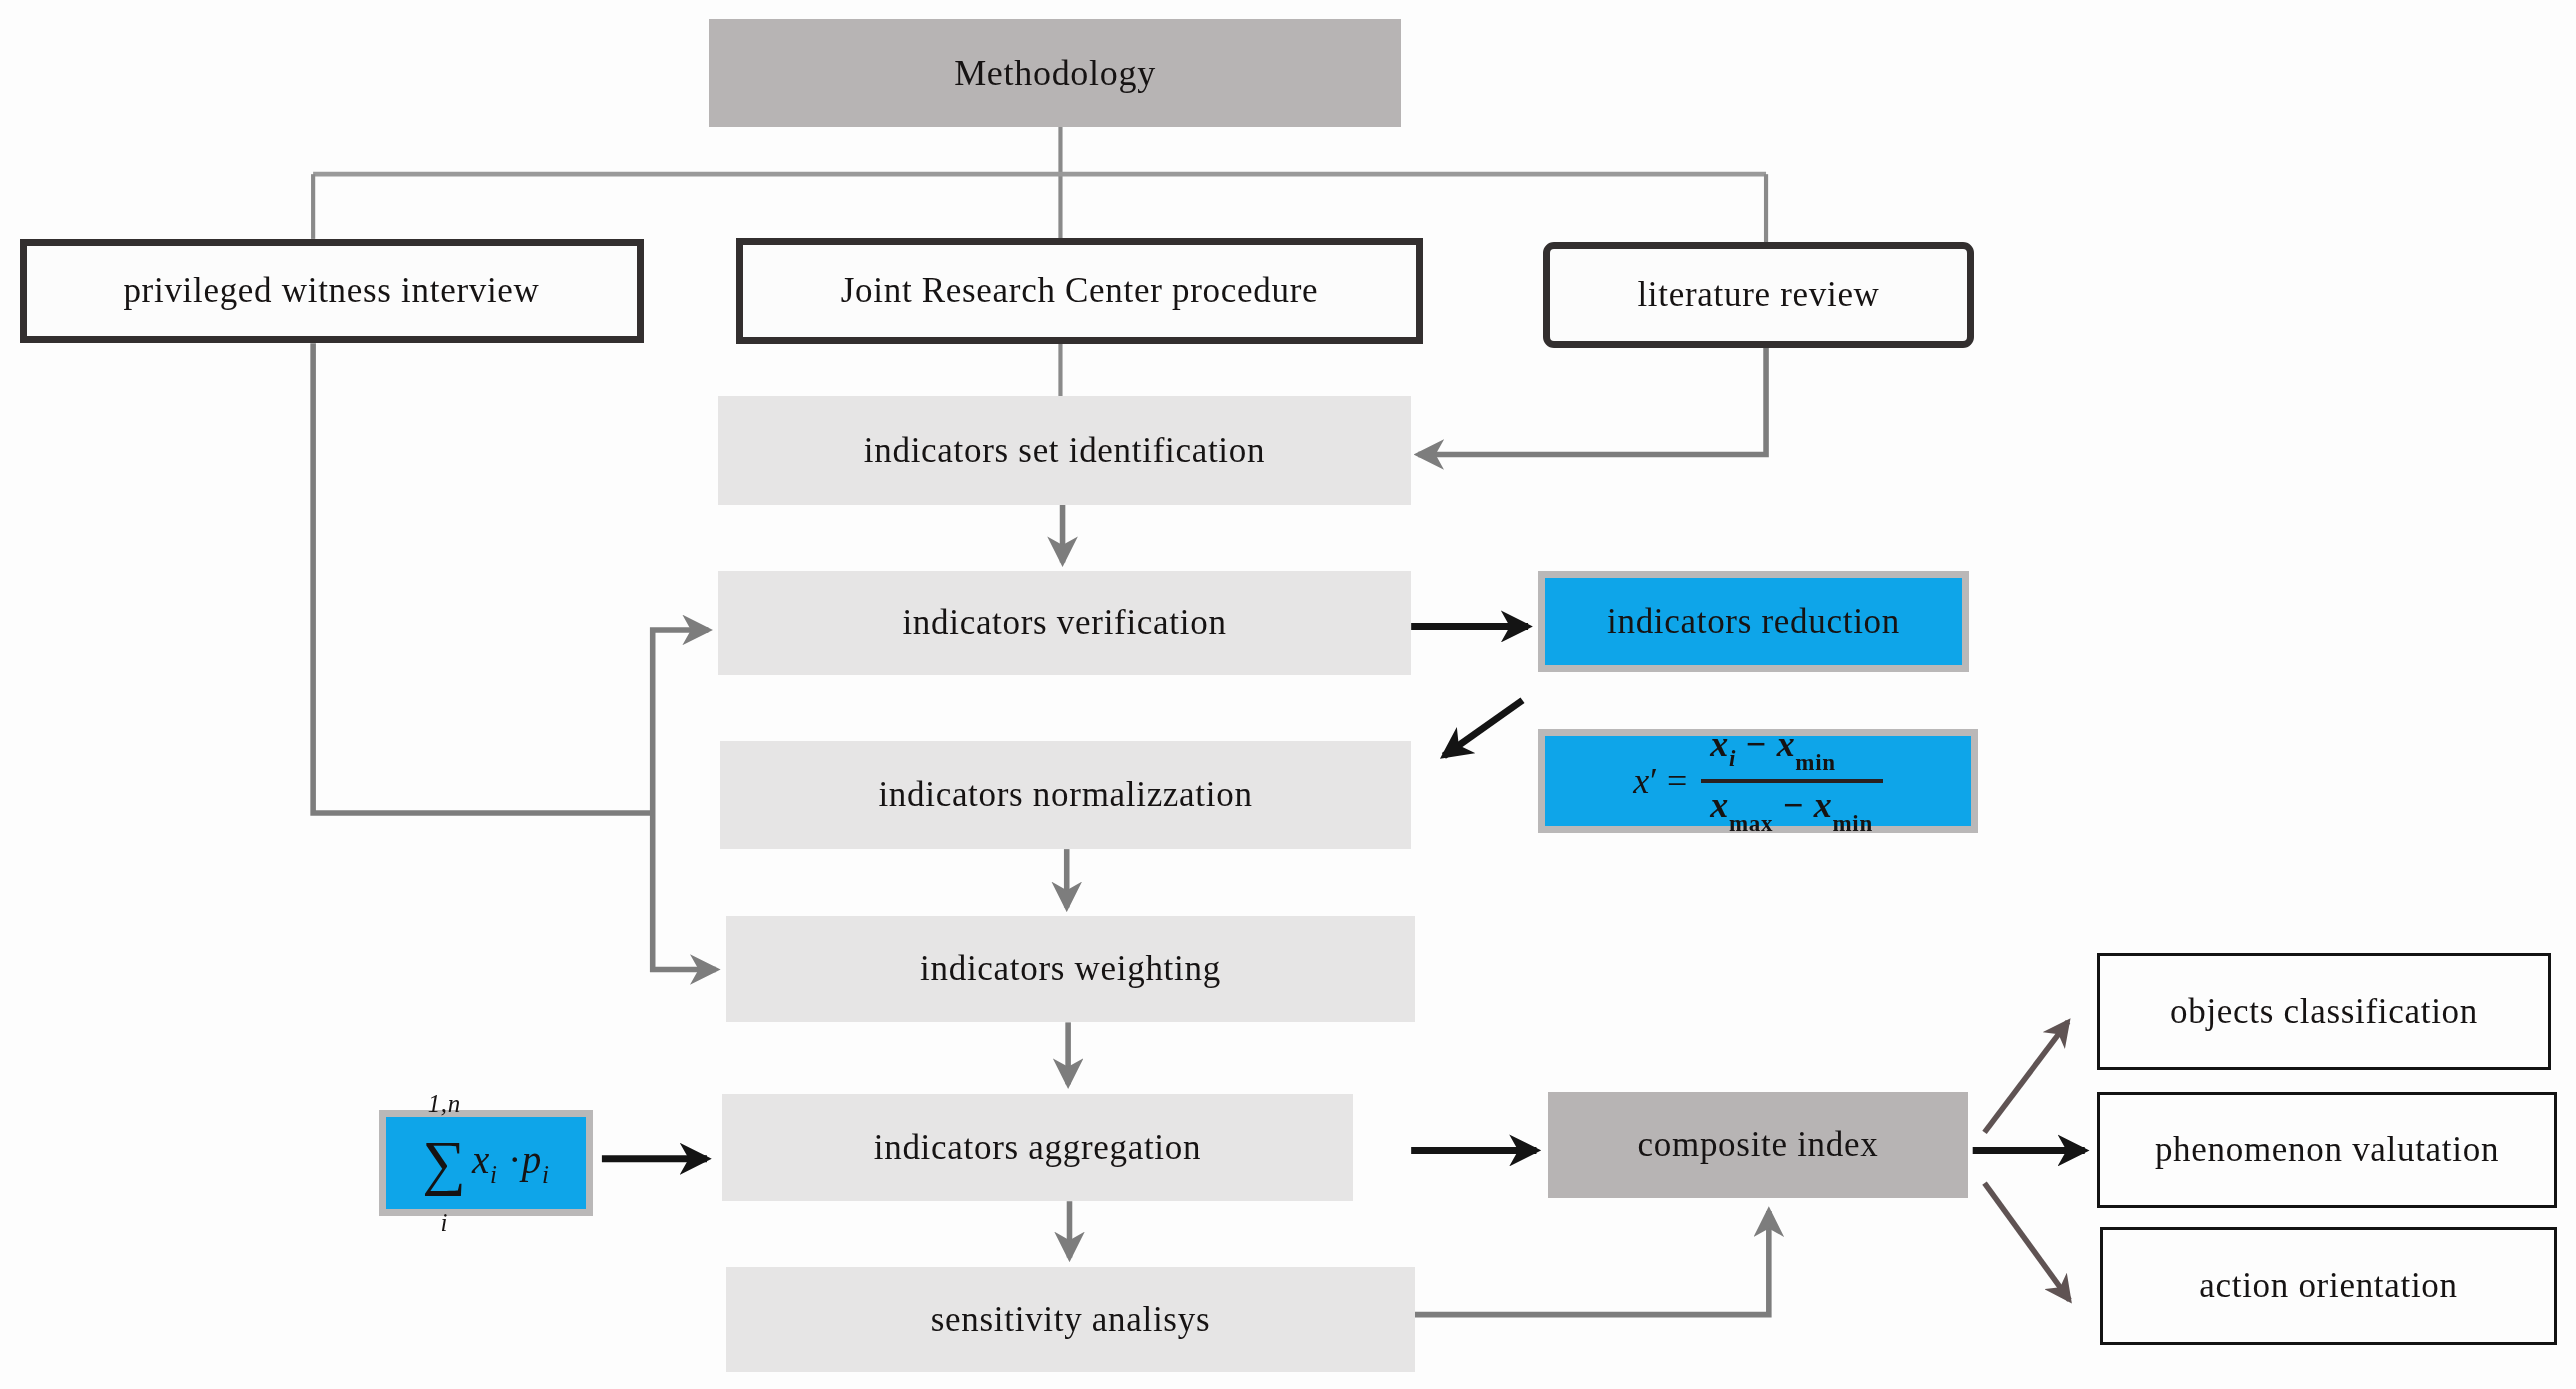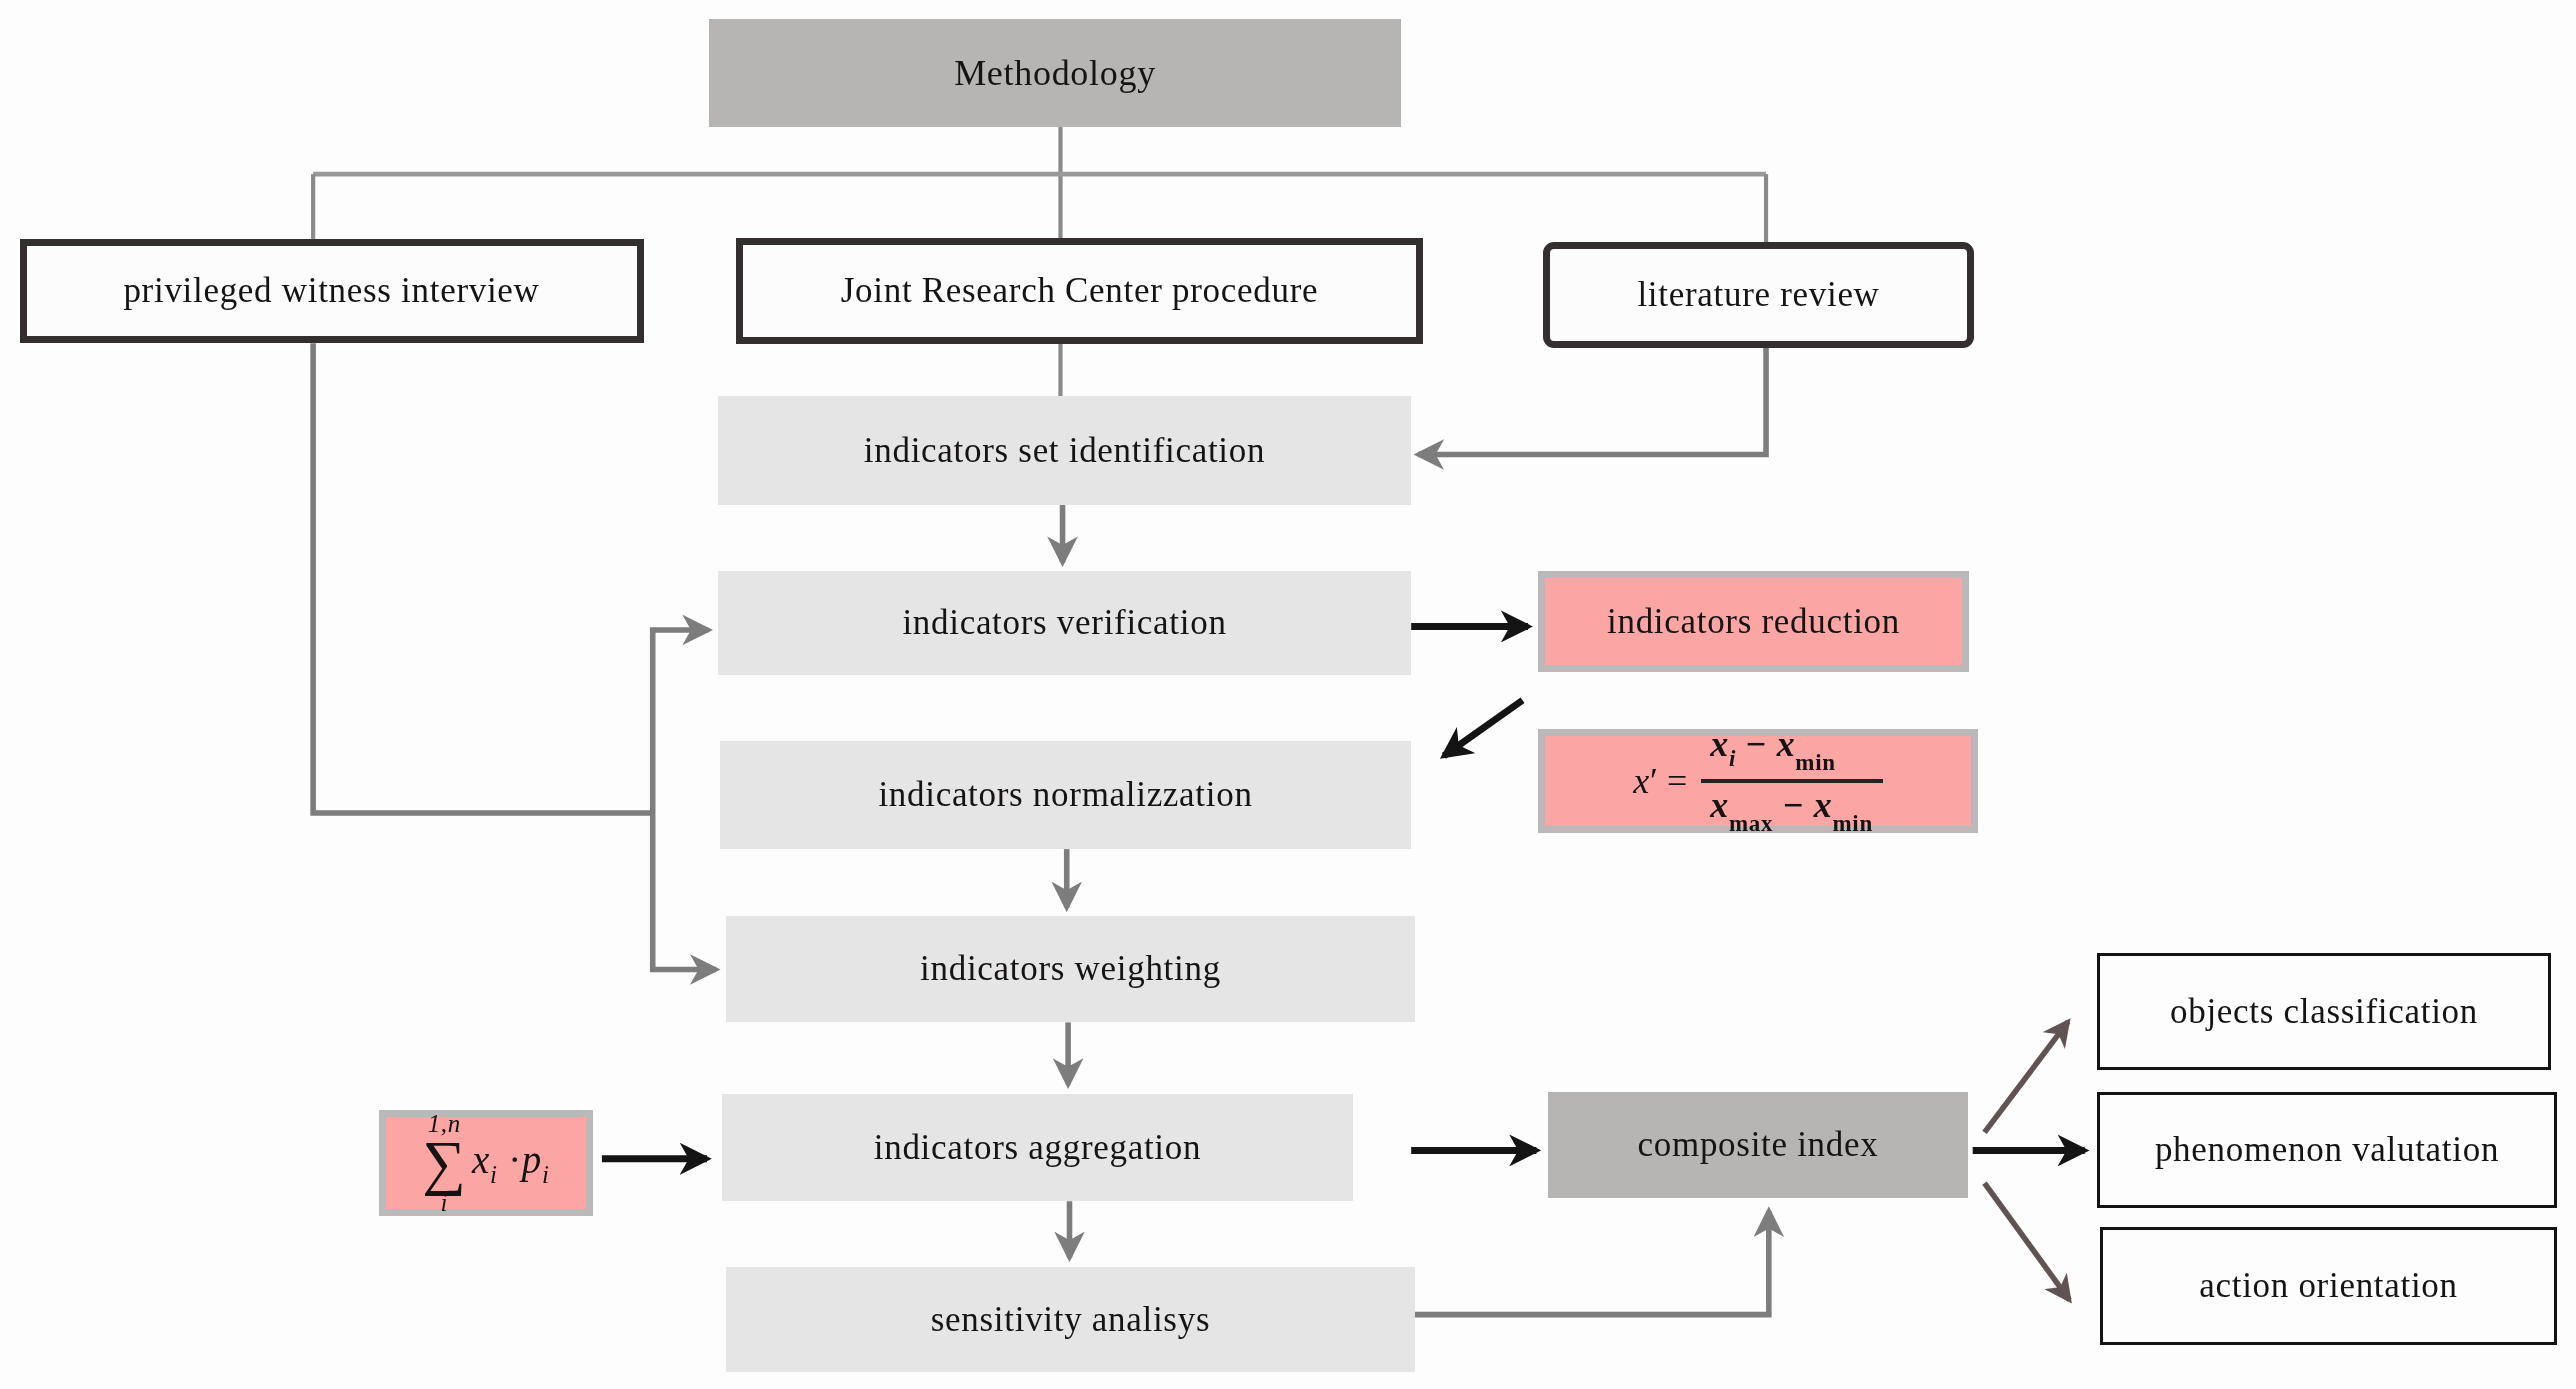--- a/index.html
+++ b/index.html
@@ -17,32 +17,32 @@
     display:flex;align-items:center;justify-content:center;
     text-align:center;
     font-size:35px;
     letter-spacing:0.7px;
     box-sizing:border-box;
   }
   .step{background:#e6e5e5;}
   .accent{background:#b7b4b4;}
   .source{background:#fcfcfc;border:7px solid #332f2f;}
   .outbox{background:#fdfdfd;border:3.5px solid #131313;}
-  .framed{background:#fca5a5;border:7.7px solid #bab8b8;}
+  .framed{background:#0ea5e9;border:7.7px solid #bab8b8;}
   .title-box{font-size:36px;}
   
   .formula{font-size:36px;}
   .fvar{font-style:italic;}
   .fsub{font-size:23px;vertical-align:-9.7px;font-style:italic;}
   .fsubr{font-size:23px;vertical-align:-14px;font-style:normal;}
   .frac{display:inline-flex;flex-direction:column;align-items:flex-start;margin-left:12.5px;font-weight:bold;}
   .frac .num,.frac .den{padding:0 9.7px;line-height:1.05;}
   .frac .bar{align-self:stretch;height:3.5px;background:#2a2020;margin:4.2px 0;}
   .sum{display:flex;align-items:center;justify-content:center;gap:5.6px;}
-  .sigma-stack{display:flex;flex-direction:column;align-items:center;line-height:1;}
+  .sigma-stack{display:flex;flex-direction:column;align-items:center;line-height:1;gap:20px;}
   .sigma-sup{font-size:25px;font-style:italic;}
   .sigma{font-size:61px;line-height:0.9;}
   .sigma-sub{font-size:25px;font-style:italic;}
   .sum-expr{font-size:39px;}
   .sum-expr .fsub{font-size:25px;}
 </style>
 </head>
 <body>
 
 <div class="canvas">

